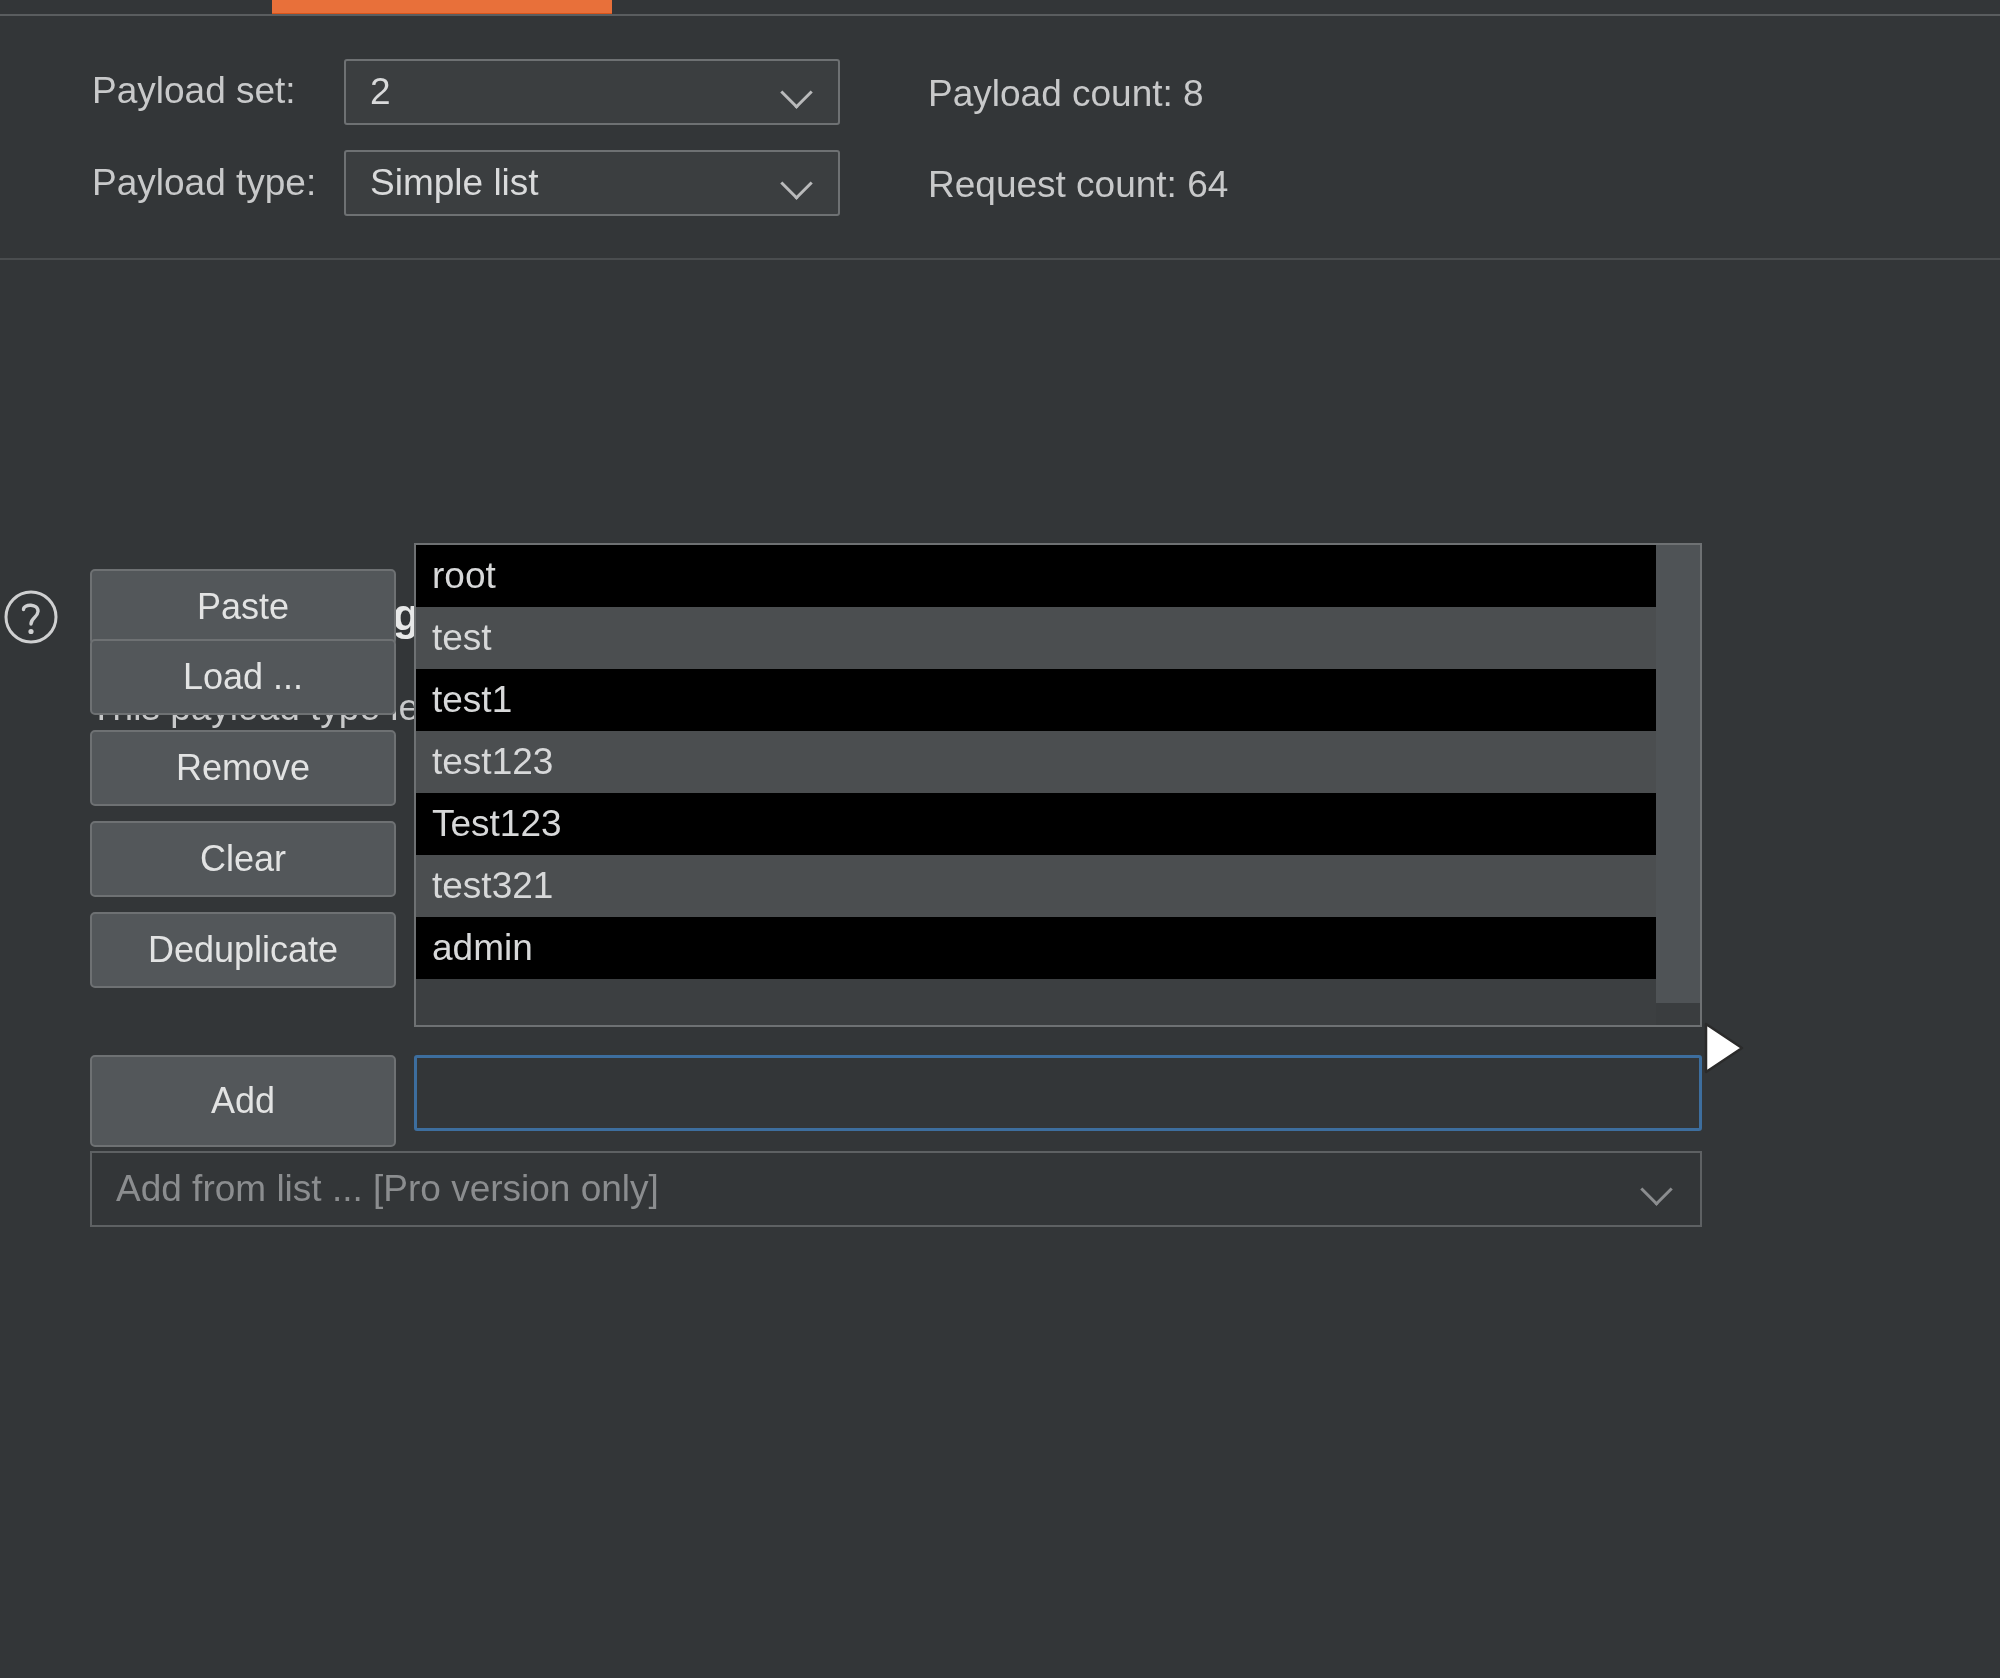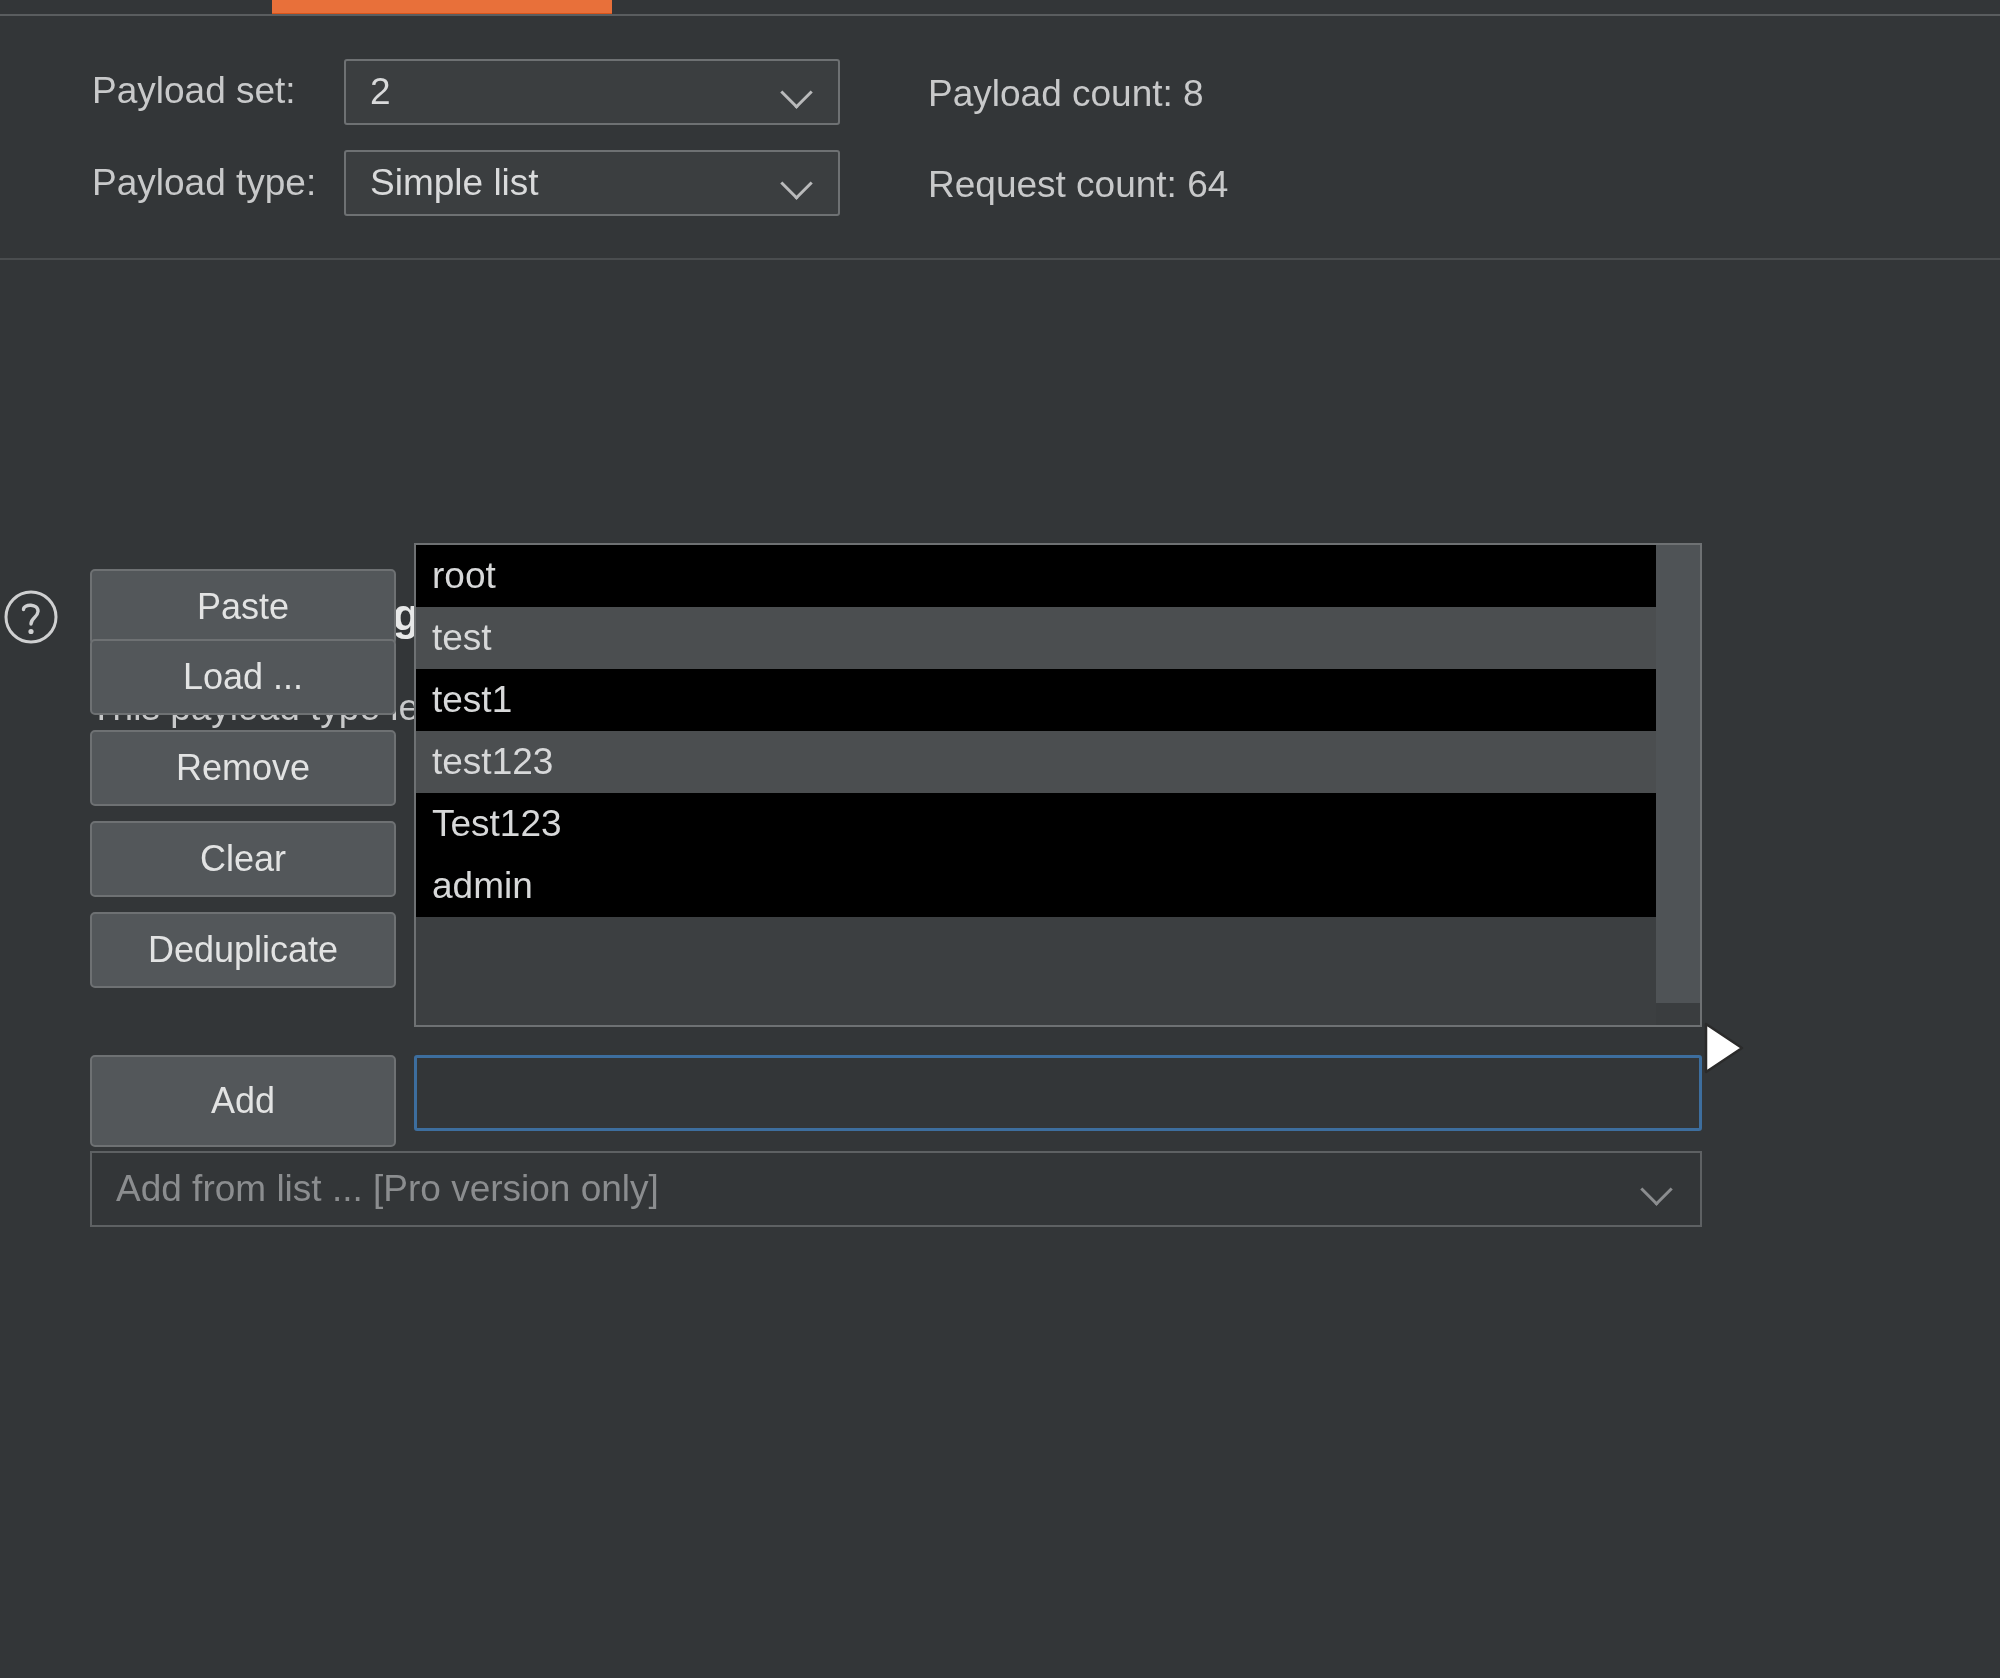--- a/index.html
+++ b/index.html
@@ -362,20 +362,21 @@
     <button class="btn" id="btn-deduplicate">Deduplicate</button>
     <button class="btn" id="btn-add">Add</button>
 
     <div class="listbox">
       <div class="list-rows" id="payload-rows">
           <div class="list-row odd">root</div>
           <div class="list-row even">test</div>
           <div class="list-row odd">test1</div>
           <div class="list-row even">test123</div>
           <div class="list-row odd">Test123</div>
+          <div class="list-row even">test321</div>
           <div class="list-row odd">admin</div>
         </div>
       <div class="vscroll-track">
         <div class="vscroll-thumb"></div>
         <div class="vscroll-btn"></div>
       </div>
     </div>
 
     <input class="add-input" type="text" placeholder="" value="" style="">
 

